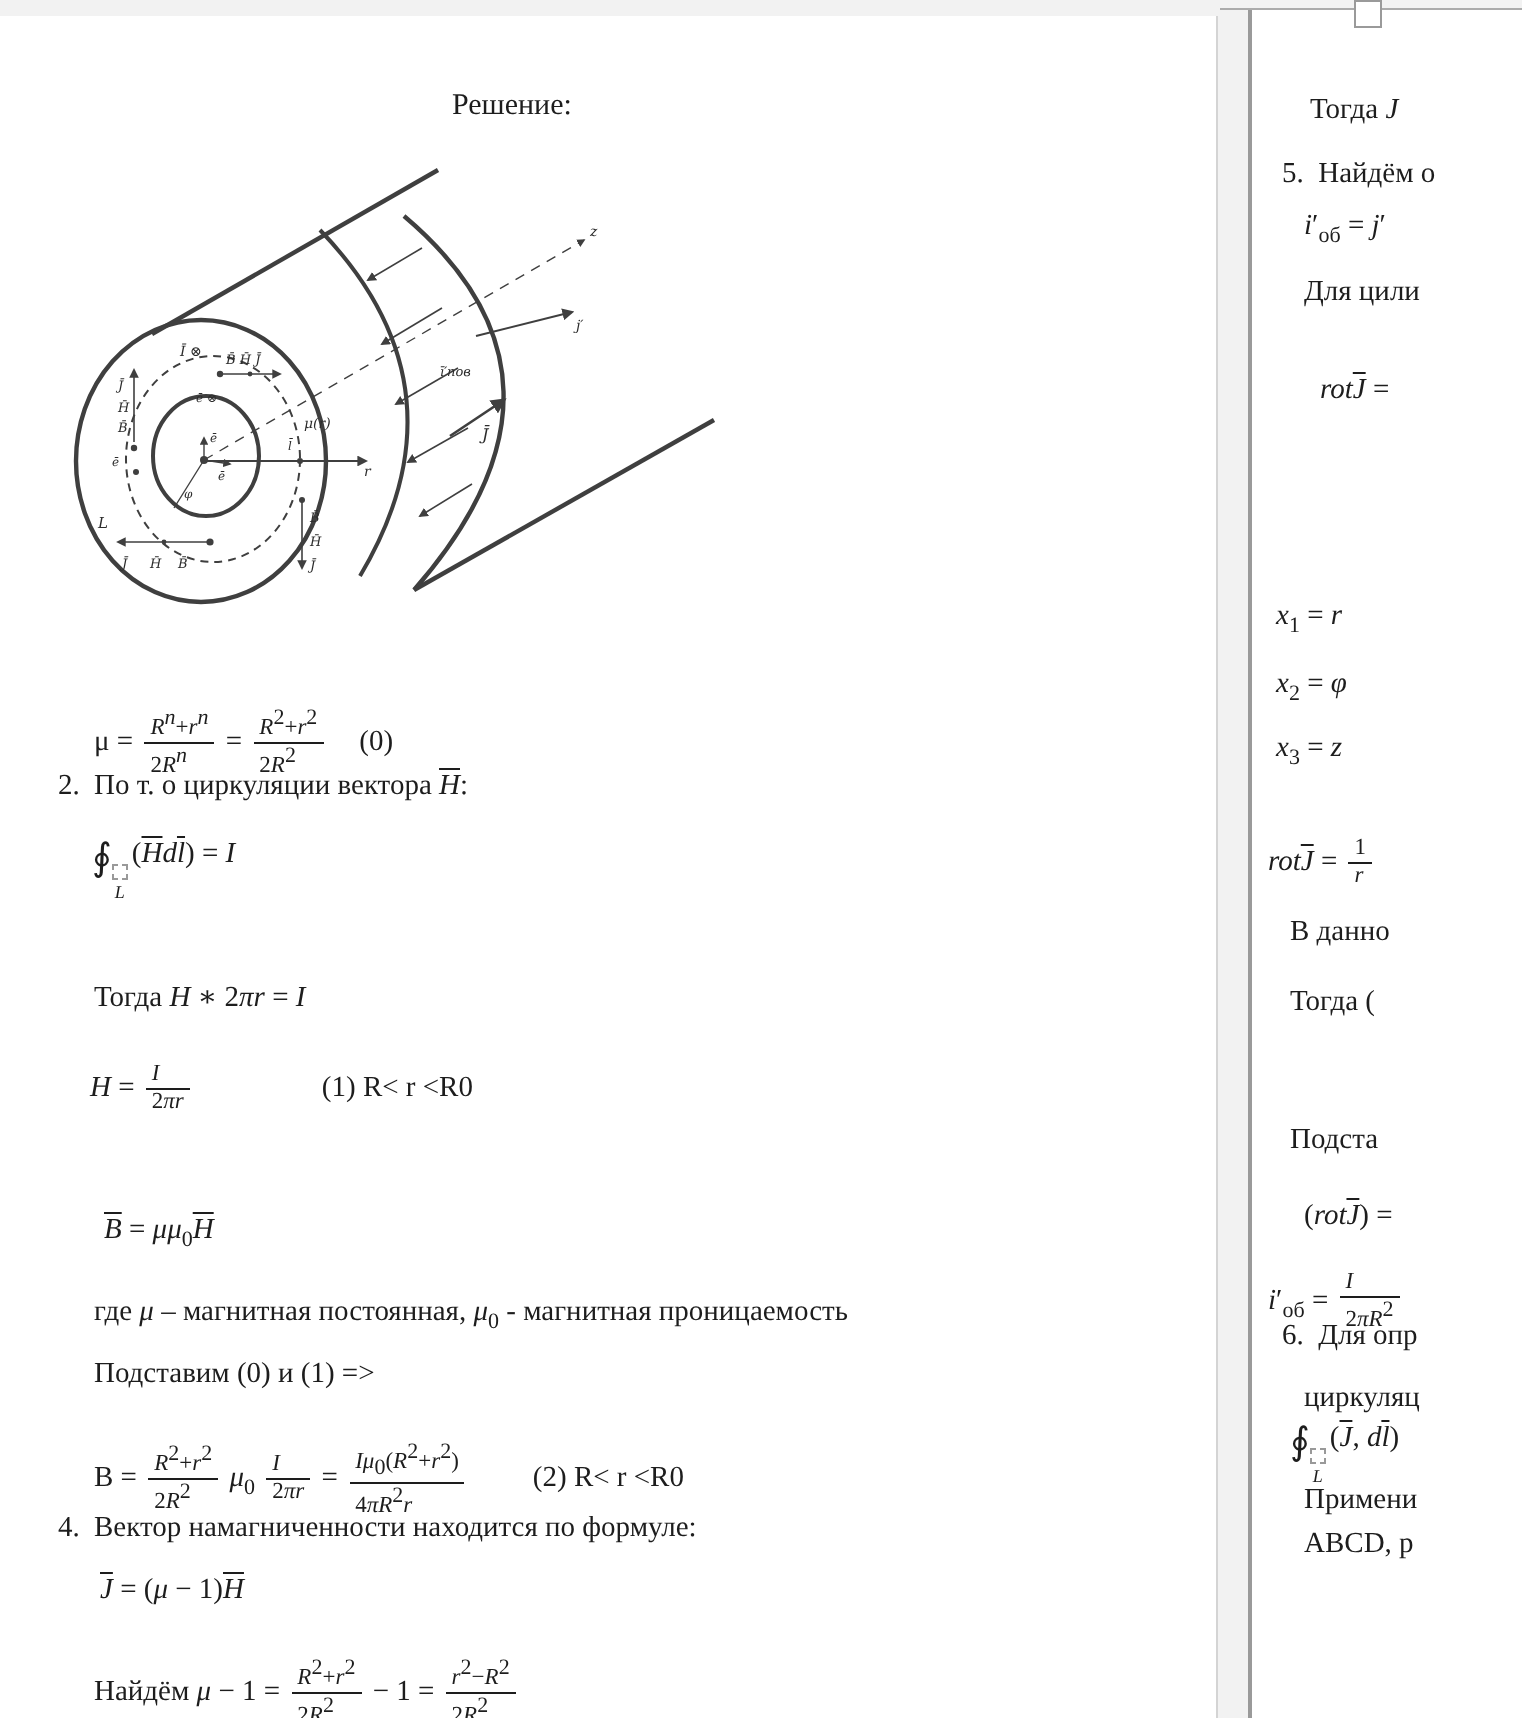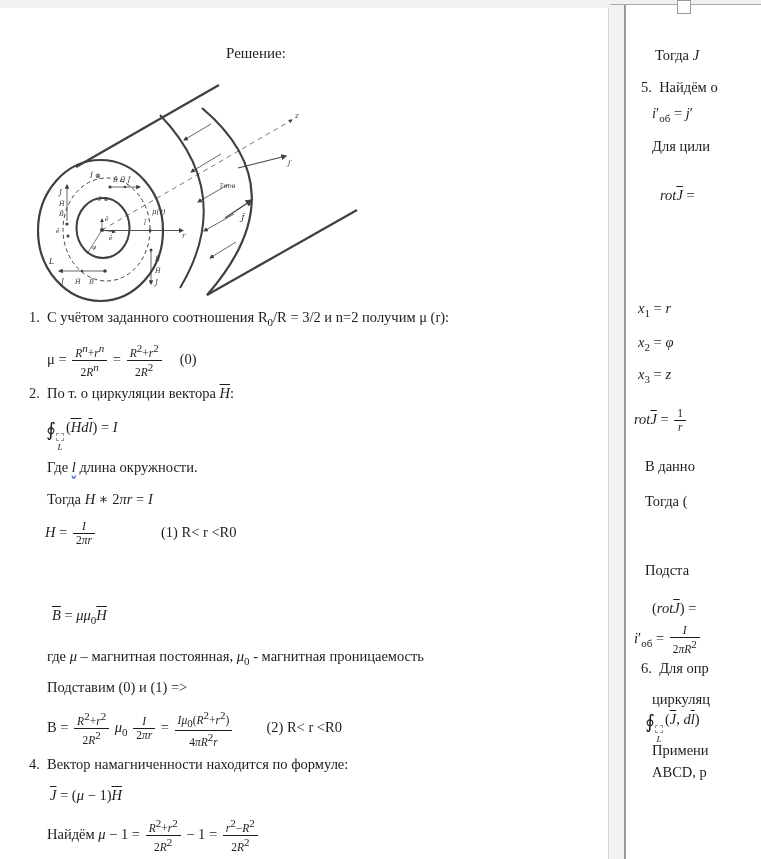--- a/index.html
+++ b/index.html
@@ -13,21 +13,21 @@
   #page1{left:0;top:8px;width:608px;height:851px}
   #page2{left:626px;top:4px;width:135px;height:855px}
   .vline,.hline{position:absolute}
   #p1-edge{left:608px;top:8px;width:1px;height:851px;background:#d4d4d4}
   #p2-edge{left:624px;top:4px;width:2px;height:855px;background:#9a9a9a}
   #p2-topline{left:610px;top:4px;width:151px;height:1px;background:#ababab}
   #p2-marker{position:absolute;left:677px;top:0;width:12px;height:12px;background:#fff;border:1px solid #9a9a9a}
   .line{position:absolute;white-space:nowrap;font-size:14.5px;line-height:1.25}
   .title{font-weight:normal;font-size:15px}
   .lnum{display:inline-block;width:18px}
-  .frac{display:inline-block;text-align:center;vertical-align:middle;font-size:11.5px;line-height:1.15;margin:0 2px}
+  .frac{display:inline-block;text-align:left;vertical-align:middle;font-size:11.5px;line-height:1.15;margin:11px 2px}
   .fn{display:block;padding:0 3px;border-bottom:1px solid #1d1d1d}
   .fd{display:block;padding:0 3px}
   sup,sub{font-size:11px}
   .ov{text-decoration:overline}
   .spell{text-decoration:underline;text-decoration-style:wavy;text-decoration-color:#3a66c9;text-underline-offset:2px}
   .bigop{font-family:"DejaVu Sans",sans-serif;font-size:19px;vertical-align:-4px}
   .oplim{display:inline-flex;flex-direction:column;align-items:center;vertical-align:-9px;line-height:1;margin:0 2px 0 0}
   .opbox{width:6px;height:6px;border:1px dashed #999;margin-bottom:2px}
   .oplab{font-size:9px;font-style:italic}
   .g1{display:inline-block;width:16px}
@@ -107,28 +107,26 @@
       <text x="53" y="210" font-size="6.5">B̄</text>
       <text x="13" y="190" font-size="7.5">L</text>
       <text x="259" y="44" font-size="7">z</text>
       <text x="252" y="91" font-size="7">j′</text>
       <text x="205" y="146" font-size="8">J̄</text>
       <text x="184" y="114" font-size="6.5">ī′пов</text>
     </g>
   </svg>
   </div>
 
-  <div class="line" style="left:29px;top:300px"><span class="lnum">1.</span>С учётом заданного соотношения R<sub>0</sub>/R = 3/2 и n=2 получим μ (r):</div>
   <div class="line" style="left:47px;top:334px">μ = <span class="frac"><span class="fn"><i>R<sup>n</sup></i>+<i>r<sup>n</sup></i></span><span class="fd">2<i>R<sup>n</sup></i></span></span> = <span class="frac"><span class="fn"><i>R</i><sup>2</sup>+<i>r</i><sup>2</sup></span><span class="fd">2<i>R</i><sup>2</sup></span></span><span class="g1"></span>(0)</div>
   <div class="line" style="left:29px;top:376px"><span class="lnum">2.</span>По т. о циркуляции вектора <span class="ov"><i>H</i></span>:</div>
   <div class="line" style="left:46px;top:410px"><span class="bigop">∮</span><span class="oplim">
         <span class="opbox"></span>
         <span class="oplab">L</span>
       </span>(<span class="ov"><i>H</i></span><i>d</i><span class="ov"><i>l</i></span>) = <i>I</i></div>
-  <div class="line" style="left:47px;top:450px">Где <i class="spell">l</i> длина окружности.</div>
   <div class="line" style="left:47px;top:482px">Тогда <i>H</i> ∗ 2<i>πr</i> = <i>I</i></div>
   <div class="line" style="left:45px;top:512px"><i>H</i> = <span class="frac"><span class="fn"><i>I</i></span><span class="fd">2<i>πr</i></span></span><span class="g2"></span>(1)  R&lt; r &lt;R0</div>
   <div class="line" style="left:52px;top:598px"><span class="ov"><i>B</i></span> =  <i>μμ</i><sub>0</sub><span class="ov"><i>H</i></span></div>
   <div class="line" style="left:47px;top:639px">где <i>μ</i> – магнитная постоянная, <i>μ</i><sub>0</sub> - магнитная проницаемость</div>
   <div class="line" style="left:47px;top:670px">Подставим (0) и (1)  =&gt;</div>
   <div class="line" style="left:47px;top:701px">B = <span class="frac"><span class="fn"><i>R</i><sup>2</sup>+<i>r</i><sup>2</sup></span><span class="fd">2<i>R</i><sup>2</sup></span></span> <i>μ</i><sub>0</sub> <span class="frac"><span class="fn"><i>I</i></span><span class="fd">2<i>πr</i></span></span> = <span class="frac"><span class="fn"><i>Iμ</i><sub>0</sub>(<i>R</i><sup>2</sup>+<i>r</i><sup>2</sup>)</span><span class="fd">4<i>πR</i><sup>2</sup><i>r</i></span></span><span class="g3"></span>(2) R&lt; r &lt;R0</div>
   <div class="line" style="left:29px;top:747px"><span class="lnum">4.</span>Вектор намагниченности находится по формуле:</div>
   <div class="line" style="left:50px;top:778px"><span class="ov"><i>J</i></span> = (<i>μ</i> − 1)<span class="ov"><i>H</i></span></div>
   <div class="line" style="left:47px;top:809px">Найдём <i>μ</i> − 1 = <span class="frac"><span class="fn"><i>R</i><sup>2</sup>+<i>r</i><sup>2</sup></span><span class="fd">2<i>R</i><sup>2</sup></span></span> − 1 = <span class="frac"><span class="fn"><i>r</i><sup>2</sup>−<i>R</i><sup>2</sup></span><span class="fd">2<i>R</i><sup>2</sup></span></span></div>
 </div>

